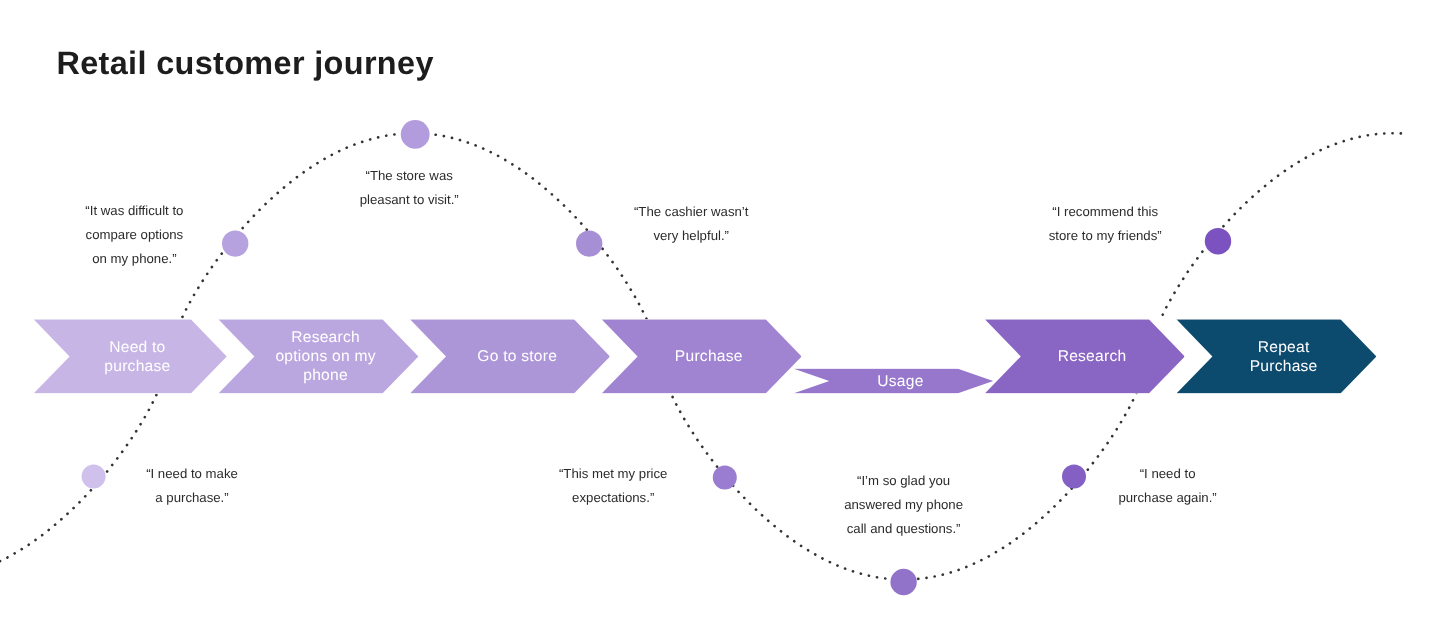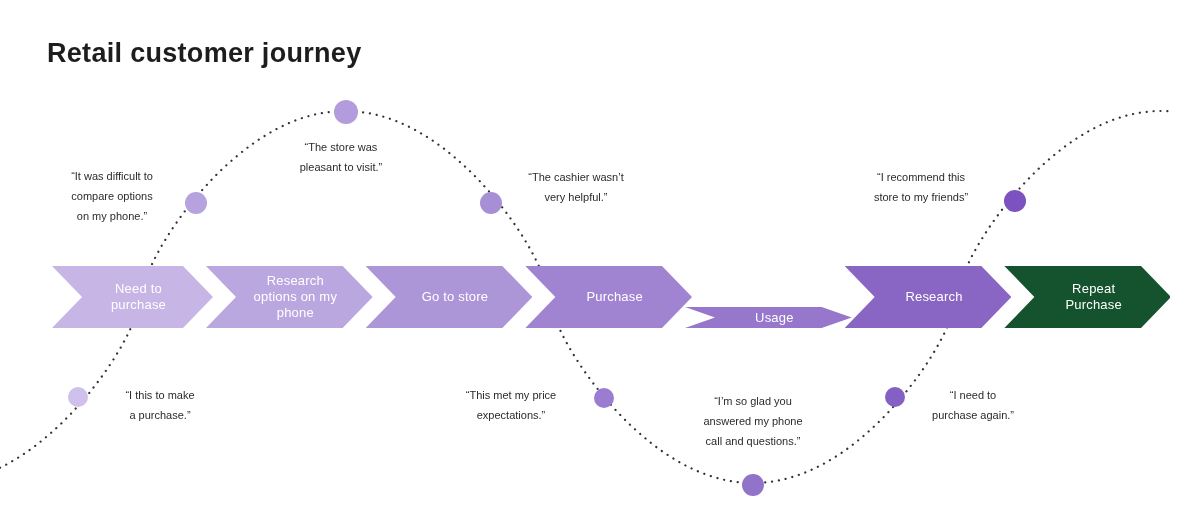--- a/index.html
+++ b/index.html
@@ -6,21 +6,21 @@
   .canvas{
     position:relative;width:1170px;height:524px;background:#ffffff;overflow:hidden;
     font-family:"Liberation Sans", sans-serif;
   }
   .title{
     position:absolute;left:47px;top:38px;margin:0;
     font-size:27px;font-weight:600;letter-spacing:.3px;color:#1d1d1d;
   }
   .wave-svg{position:absolute;left:0;top:0;width:1200px;height:524px;z-index:1;}
   .band{
-    position:absolute;left:52px;top:266px;width:1119px;height:62px;
+    position:absolute;left:28px;top:266px;width:1119px;height:62px;
     display:flex;background:#ffffff;z-index:2;
   }
   .chev{
     flex:167 0 0;margin-left:-7px;
     display:flex;align-items:center;justify-content:center;
     padding-left:30px;padding-right:18px;box-sizing:border-box;
     clip-path:polygon(30px 50%, 0 0, calc(100% - 30px) 0, 100% 50%, calc(100% - 30px) 100%, 0 100%);
   }
   .chev:first-child{flex:159 0 0;margin-left:0;}
   .chev-label{
@@ -75,36 +75,36 @@
     </div>
     <div class="chev" style="background: rgb(161, 132, 209);">
       <span class="chev-label">Purchase</span>
     </div>
     <div class="chev" style="background: rgb(150, 119, 203); margin-top: 41px;">
       <span class="chev-label">Usage</span>
     </div>
     <div class="chev" style="background: rgb(138, 102, 196);">
       <span class="chev-label">Research</span>
     </div>
-    <div class="chev" style="background: #14532d;">
+    <div class="chev" style="background: #0c4a6e;">
       <span class="chev-label">Repeat
 Purchase</span>
     </div>
   </div>
 
   <div class="quote q0">“It was difficult to
 compare options
 on my phone.”</div>
   <div class="quote q1">“The store was
 pleasant to visit.”</div>
   <div class="quote q2">“The cashier wasn’t
 very helpful.”</div>
   <div class="quote q3">“I recommend this
 store to my friends”</div>
-  <div class="quote q4">“I this to make
+  <div class="quote q4">“I need to make
 a purchase.”</div>
   <div class="quote q5">“This met my price
 expectations.”</div>
   <div class="quote q6">“I’m so glad you
 answered my phone
 call and questions.”</div>
   <div class="quote q7">“I need to
 purchase again.”</div>
 
 </div>

